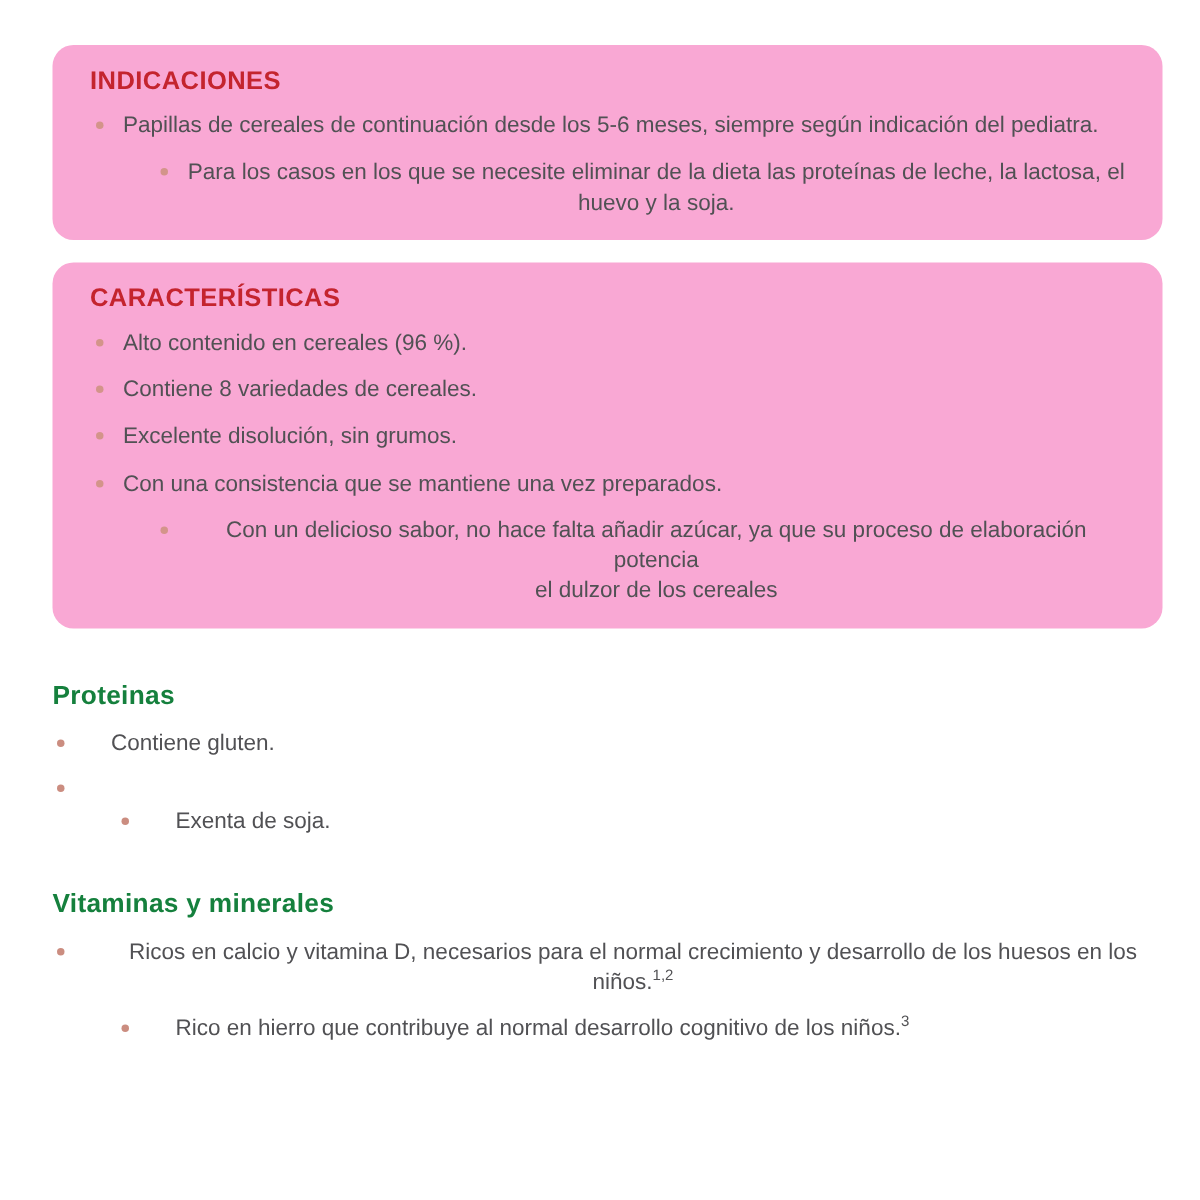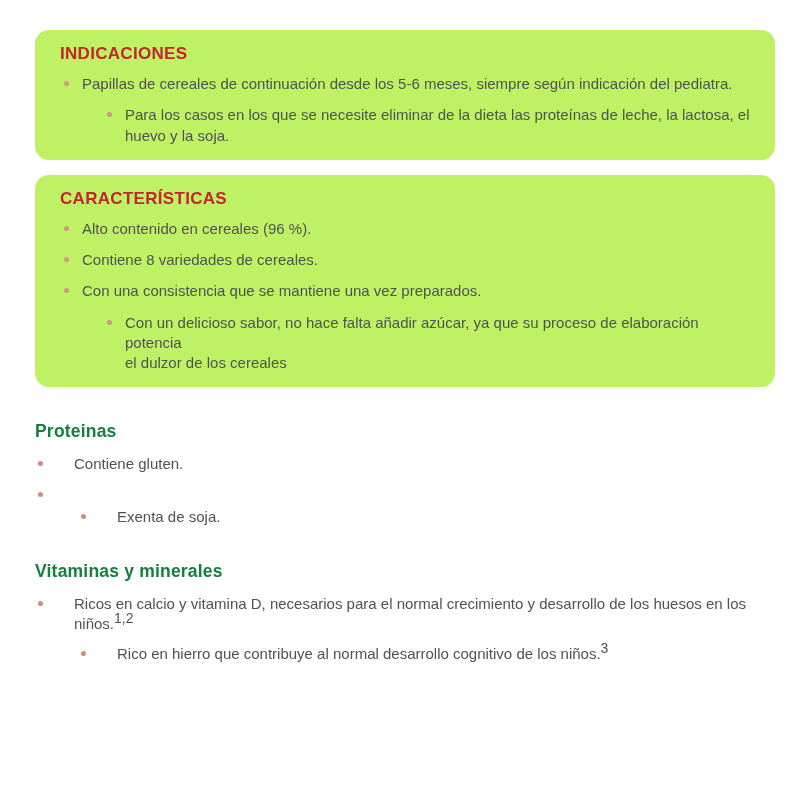--- a/index.html
+++ b/index.html
@@ -11,54 +11,55 @@
     overflow: hidden;
   }
   .page {
     width: 800px; height: 800px;
     padding-top: 30px;
     position: relative;
   }
 
   
   .pink-panel {
-    background: #bef264;
+    background: #f9a8d4;
     border-radius: 14px;
     margin: 0 25px 15px 35px;
     padding: 12px 25px 14px 25px;
   }
   .pink-panel .panel-title {
     color: #c4242e;
     font-size: 17px;
     font-weight: bold;
     letter-spacing: 0.3px;
     margin: 2px 0 10px 0;
   }
 
   
   ul.bullets { list-style: none; }
   li.bullet-row {
     display: flex;
     align-items: flex-start;
     margin-bottom: 11px;
     font-size: 15px;
     line-height: 1.35;
+    text-align: center;
   }
   li.bullet-row:last-child { margin-bottom: 0; margin-left: 43px; }
   .dot {
     flex: 0 0 auto;
     width: 5px; height: 5px;
     border-radius: 50%;
     background: #cb8d80;
     margin: 7px 11px 0 3px;
   }
   .pink-panel .dot { background: #d3948a; margin-left: 4px; margin-right: 13px; }
   .txt { white-space: pre-line; }
   sup.ref {
-    font-size: 14px;
+    font-size: 10px;
     vertical-align: super;
     line-height: 0;
     color: #515154;
   }
 
   
   .section {
     margin: 34px 30px 0 35px;
   }
   .section:first-of-type { margin-top: 18px; }
@@ -96,20 +97,24 @@
       <li class="bullet-row">
         <span class="dot"></span>
         <span class="txt">Alto contenido en cereales (96 %).</span>
       </li>
       <li class="bullet-row">
         <span class="dot"></span>
         <span class="txt">Contiene 8 variedades de cereales.</span>
       </li>
       <li class="bullet-row">
         <span class="dot"></span>
+        <span class="txt">Excelente disolución, sin grumos.</span>
+      </li>
+      <li class="bullet-row">
+        <span class="dot"></span>
         <span class="txt">Con una consistencia que se mantiene una vez preparados.</span>
       </li>
       <li class="bullet-row">
         <span class="dot"></span>
         <span class="txt">Con un delicioso sabor, no hace falta añadir azúcar, ya que su proceso de elaboración potencia
 el dulzor de los cereales</span>
       </li>
     </ul>
   </div>
 

